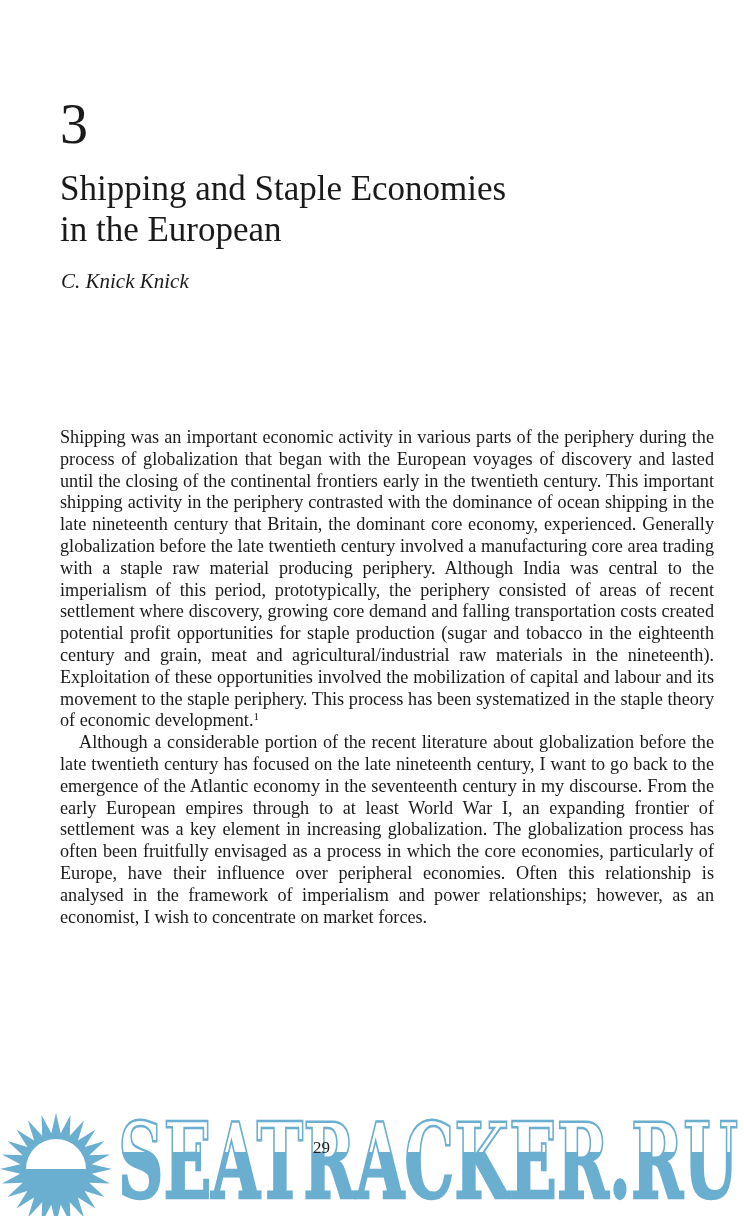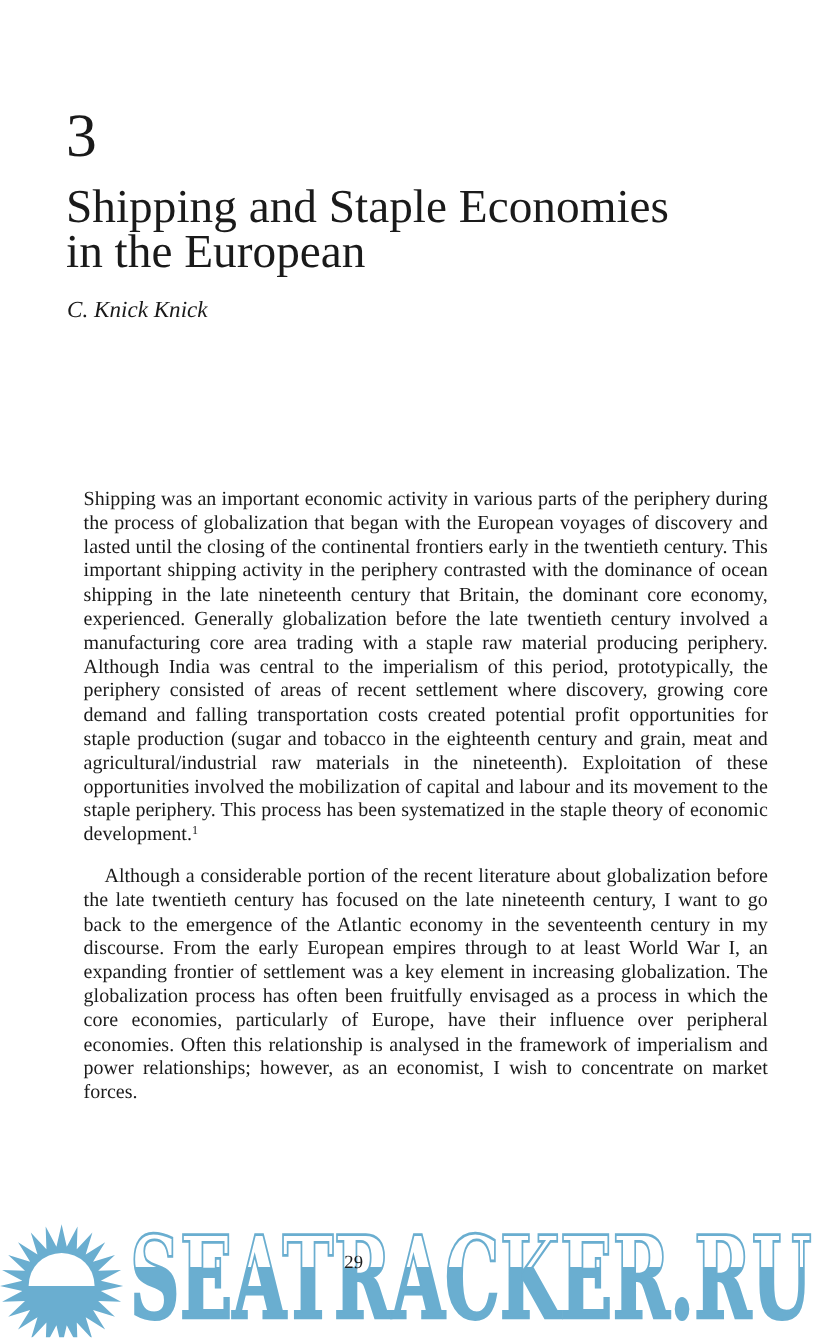--- a/index.html
+++ b/index.html
@@ -1,23 +1,23 @@
 <!DOCTYPE html>
 <html><head>
   <meta charset="utf-8">
   <style>
     html, body { margin: 0; padding: 0; background: #ffffff; }
     body { width: 744px; height: 1216px; position: relative; overflow: hidden;
            font-family: "Liberation Serif", "DejaVu Serif", serif; color: #1a1a1a; }
     .chapter-number { position: absolute; left: 60px; top: 96px; font-size: 56px; line-height: 1; font-weight: normal; margin: 0; }
-    .chapter-title { position: absolute; left: 60px; top: 168px; font-size: 43px; line-height: 41px; font-weight: normal; margin: 0; width: 640px; }
+    .chapter-title { position: absolute; left: 60px; top: 168px; font-size: 35px; line-height: 41px; font-weight: normal; margin: 0; width: 640px; }
     .chapter-title span { display: block; }
     .author { position: absolute; left: 61px; top: 269px; font-size: 21px; font-style: italic; margin: 0; }
     .body-text { position: absolute; left: 60px; top: 427px; width: 654px; font-size: 18.2px; line-height: 21.8px; }
-    .body-text p { margin: 16px; text-align: justify; hyphens: manual; }
+    .body-text p { margin: 0; text-align: justify; hyphens: manual; }
     .body-text p.indent { text-indent: 19px; }
     .body-text sup { font-size: 11px; line-height: 0; vertical-align: 6px; }
     .page-number { position: absolute; left: 0; width: 643px; top: 1138px; text-align: center; font-size: 17px; z-index: 3; }
     .watermark { position: absolute; left: 0; top: 1086px; width: 744px; height: 130px; z-index: 2; pointer-events: none; }
   </style>
 </head>
 <body>
 
 <h1 class="chapter-number">3</h1>
 <h2 class="chapter-title">

